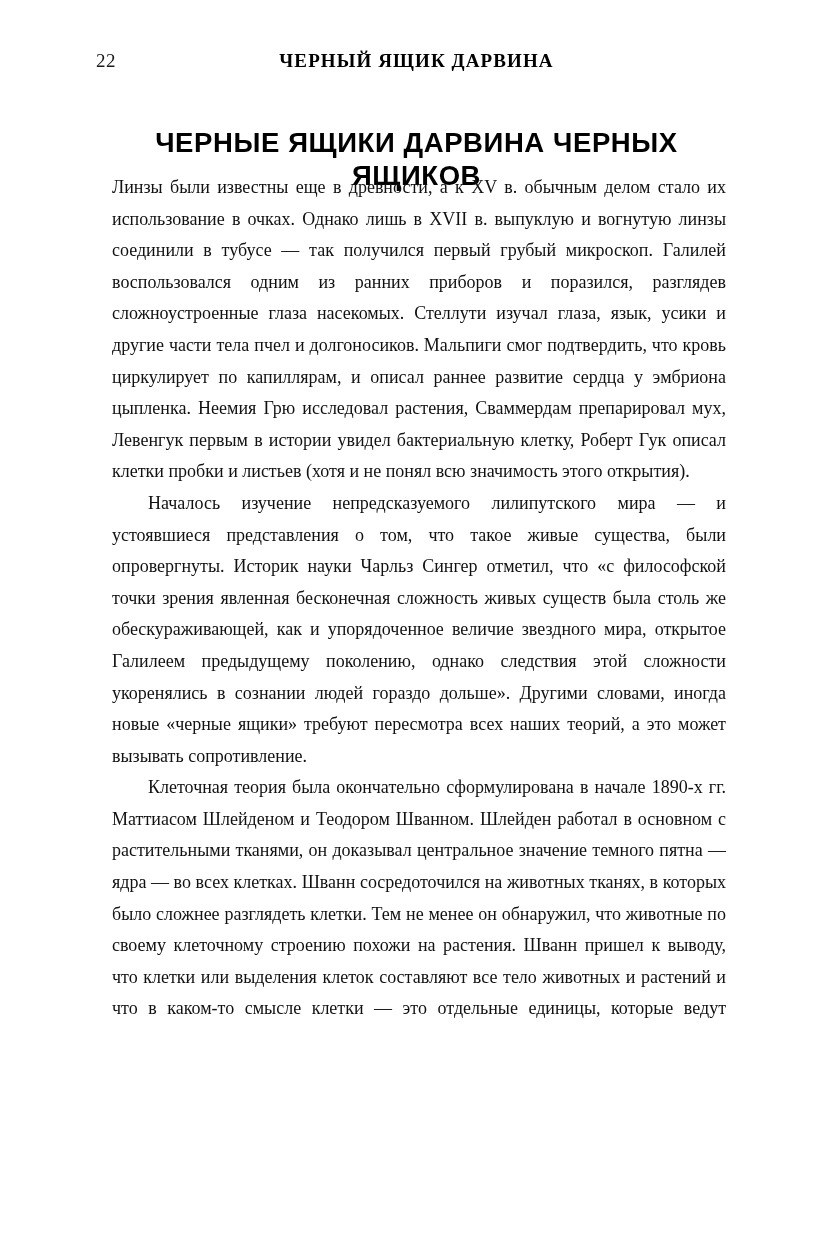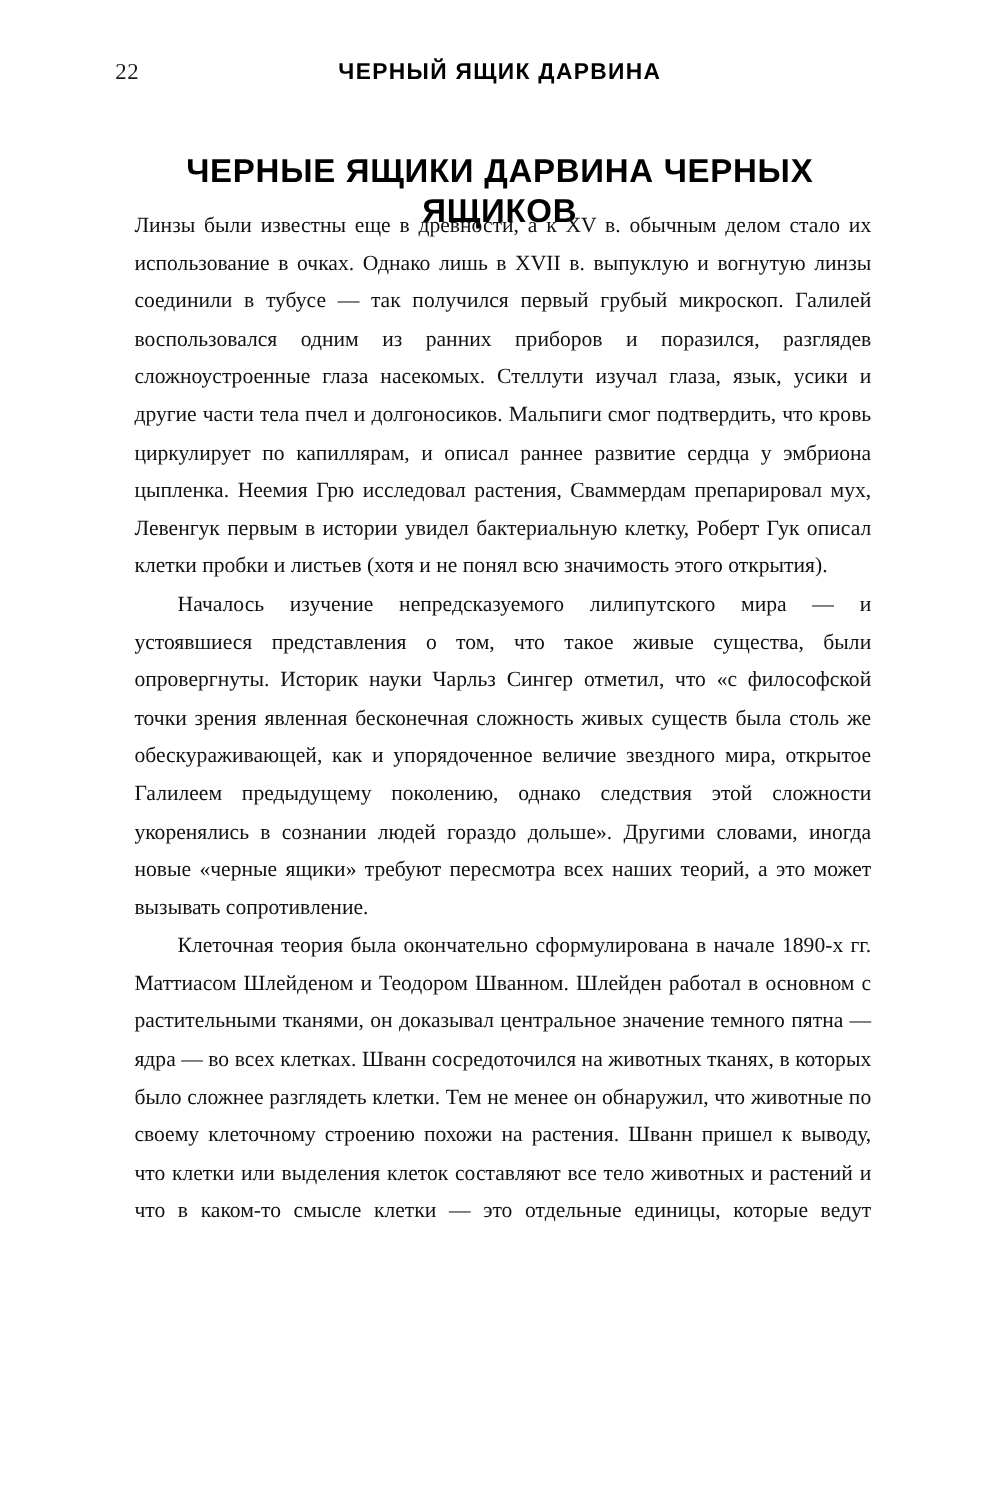--- a/index.html
+++ b/index.html
@@ -30,21 +30,21 @@
     font-size: 19px;
     color: #1a1a1a;
     letter-spacing: 0.5px;
   }
   .running-head {
     position: absolute;
     left: 0;
     right: 0;
     top: 0;
     text-align: center;
-    font-family: Liberation Sans, sans-serif;
+    font-family: Liberation Serif, serif;
     font-weight: bold;
     font-size: 19px;
     letter-spacing: 1.1px;
     color: #000000;
   }
   .chapter-title {
     position: absolute;
     top: 108px;
     left: 96px;
     right: 96px;

